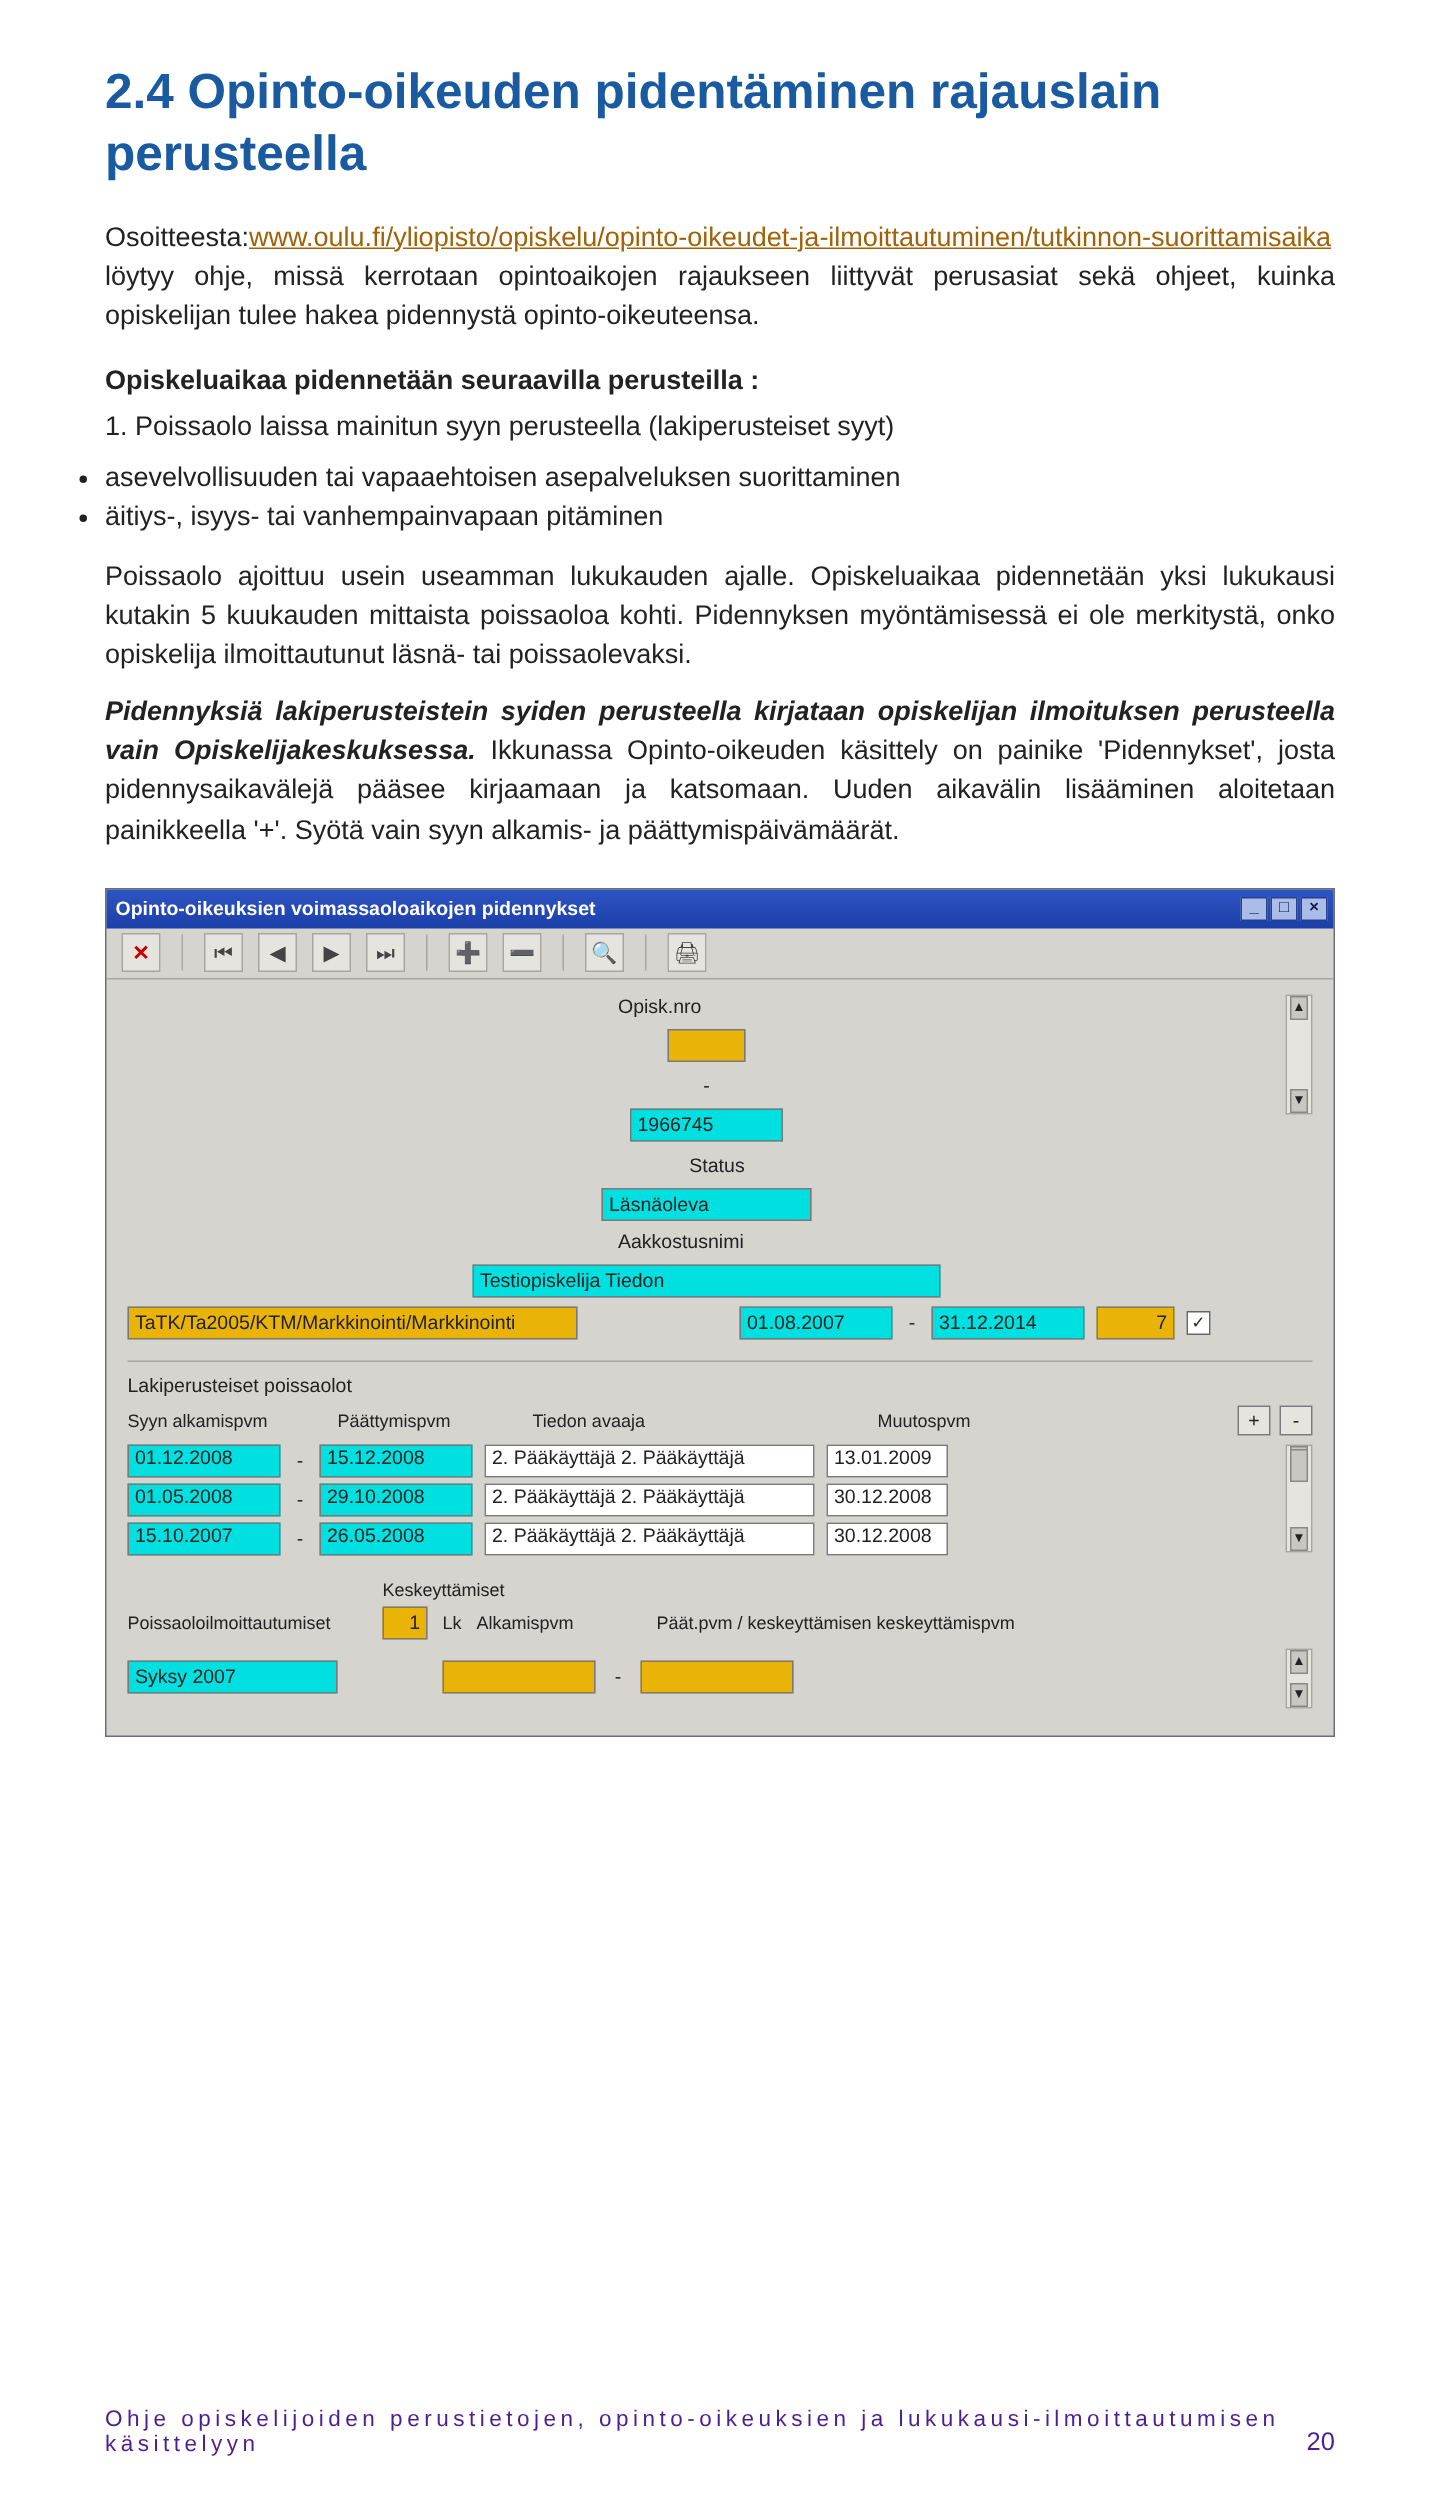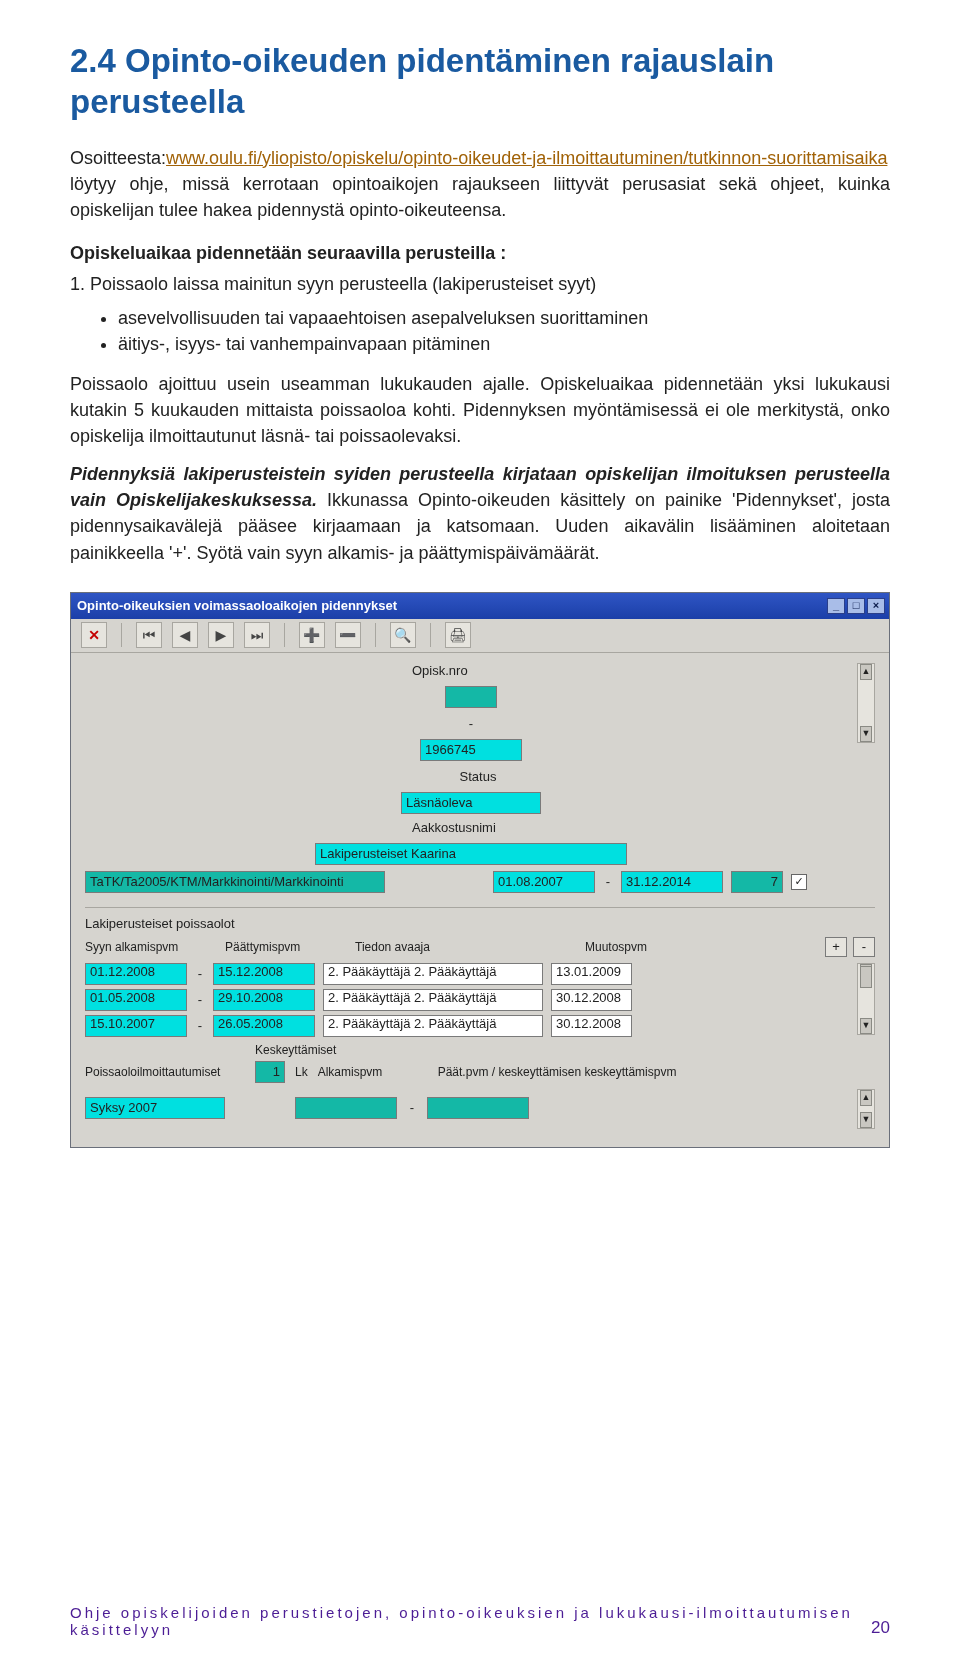--- a/index.html
+++ b/index.html
@@ -30,21 +30,20 @@
     font-weight: 700;
     font-size: 18px;
     margin-bottom: 10px;
   }
   .numline {
     font-weight: 400;
     font-size: 18px;
     margin-bottom: 10px;
   }
   ul.bullets {
-    margin-left: 48px;
     margin-bottom: 14px;
   }
   ul.bullets li { font-size: 18px; line-height: 1.45; }
   .para {
     font-size: 18px;
     line-height: 1.45;
     text-align: justify;
     margin-bottom: 12px;
   }
   .bolditalic { font-weight: 700; font-style: italic; }
@@ -92,21 +91,21 @@
     display:flex; align-items:center; justify-content:center;
     font-size: 14px;
     color: #444;
   }
   .tbtn.red { color: #c40000; font-weight:700;}
   .tsep { width: 1px; height: 24px; background:#a8a6a0; margin:0 4px;}
   .form { padding: 10px 14px 18px 14px; }
   .row { display:flex; align-items:center; gap:8px; margin-bottom:6px;flex-direction:column;}
   .lbl { width: 118px; font-size:13px; }
   .fld {
-    background:#14b8a6;
+    background:#eab308;
     border:1px solid #7a7a7a;
     height:22px;
     padding:2px 4px;
     font-size:13px;
   }
   .fld.highlight { background:#00e0e0; }
   .small { width:52px; }
   .med { width:102px; }
   .wide { width:300px; }
   .stlbl { margin-left:14px; font-size:13px;}
@@ -128,21 +127,21 @@
   .tablehdr .btns{margin-left:auto; display:flex; gap:6px;}
   .sqbtn{width:22px;height:20px;border:1px solid #7a7a7a;background:#e6e4de;text-align:center;font-size:13px;line-height:17px;}
   .trow{display:flex;align-items:center;gap:8px;margin-bottom:4px;}
   .cell{border:1px solid #7a7a7a;background:#fff;height:22px;padding:0 4px;font-size:13px;}
   .cell.hl{background:#00e0e0}
   .ca{width:102px}
   .cb{width:102px}
   .cc{width:220px}
   .cd{width:81px}
   .dash{width:10px;text-align:center}
-  .kesk{display:flex;gap:10px;align-items:center;font-size:12px;margin-top:2px}
+  .kesk{display:flex;gap:10px;align-items:center;font-size:12px;margin-top:12px}
   .kesk .k1{width:160px}
   .kesk .klbl1{width:110px}
   .kesk .klbl2{flex:1}
   .bottom { display:flex;align-items:center;gap:10px;margin-top:8px}
   .scrolltrack{width:18px;height:80px;background:#e6e4de;border:1px solid #a8a6a0;margin-left:auto;position:relative;}
   .scrolltrack .thumb{position:absolute;top:2px;left:2px;right:2px;height:22px;background:#c9c7c1;border:1px solid #8a8a84;}
   .scrolltrack .arrow{position:absolute;left:2px;right:2px;height:16px;background:#c9c7c1;border:1px solid #8a8a84;font-size:9px;text-align:center;line-height:13px}
   .scrollcell{display:flex;align-items:flex-start}
   .formpad{flex:1}
 
@@ -214,21 +213,21 @@
     <div class="row">
       <div class="lbl">Opisk.nro</div>
       <div class="fld small"></div>
       <span class="dash">-</span>
       <div class="fld highlight med">1966745</div>
       <div class="stlbl">Status</div>
       <div class="fld highlight med" style="width:140px">Läsnäoleva</div>
     </div>
     <div class="row">
       <div class="lbl">Aakkostusnimi</div>
-      <div class="fld highlight" style="width:312px">Lakiperusteiset Kaarina</div>
+      <div class="fld highlight" style="width:312px">Testiopiskelija Tiedon</div>
     </div>
 
     <div class="opo-row">
       <div class="fld wide">TaTK/Ta2005/KTM/Markkinointi/Markkinointi</div>
       <div style="width:92px"></div>
       <div class="fld highlight med">01.08.2007</div>
       <span class="dash">-</span>
       <div class="fld highlight med">31.12.2014</div>
       <div class="fld small" style="text-align:right">7</div>
       <div class="chk">✓</div>

